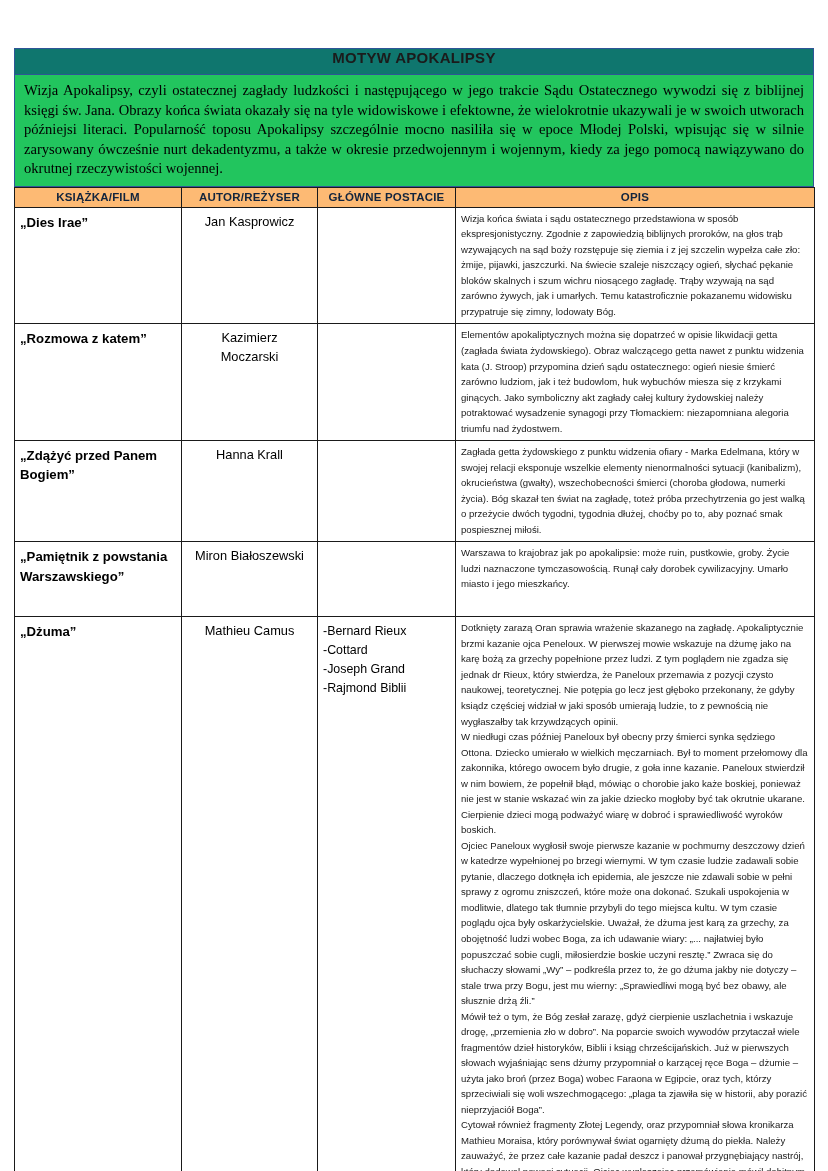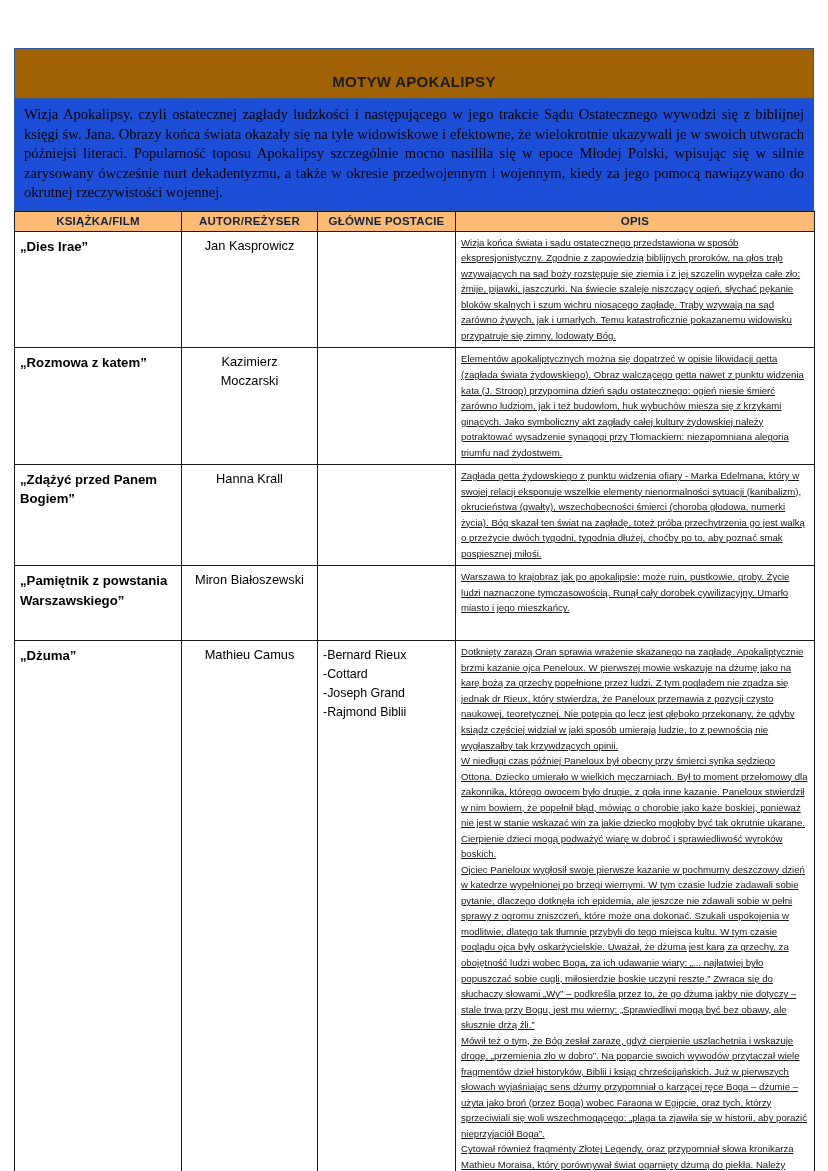--- a/index.html
+++ b/index.html
@@ -19,37 +19,37 @@
   .page {
     position: relative;
     width: 828px;
     height: 1171px;
     box-sizing: border-box;
     padding: 48px 14px 0 14px;
   }
 
   
   .title-bar {
-    background: #a16207;
+    background: #0f766e;
     border: 1px solid #2f5597;
     border-bottom: none;
     text-align: center;
-    padding: 24px 0 7px 0;
+    padding: 0 0 7px 0;
   }
   .title-bar .title-text {
     font-family: "Liberation Sans", sans-serif;
     font-weight: bold;
     font-size: 15px;
     letter-spacing: 0.3px;
     color: #1b1b1b;
   }
 
   
   .intro-box {
-    background: #1d4ed8;
+    background: #22c55e;
     border: 1px solid #2f5597;
     border-top: 1px solid #2f5597;
     padding: 6px 9px 7px 9px;
   }
   .intro-box .intro-text {
     display: block;
     font-family: "Liberation Serif", serif;
     font-size: 14.6px;
     line-height: 1.34;
     text-align: justify;
@@ -115,21 +115,20 @@
     white-space: pre-line;
   }
   td.cell-desc .cell-text {
     display: block;
     font-family: "Liberation Sans", sans-serif;
     font-size: 9.6px;
     line-height: 1.62;
     color: #1a1a1a;
     text-align: left;
     white-space: pre-line;
-    text-decoration: underline;
   }
 
   tr.row-dies td        { height: 104px; }
   tr.row-rozmowa td     { height: 101px; }
   tr.row-zdazyc td      { height: 101px; }
   tr.row-pamietnik td   { height: 75px; }
 </style>
 </head>
 <body>
 

